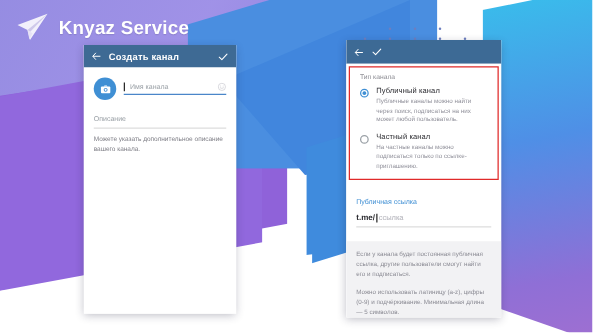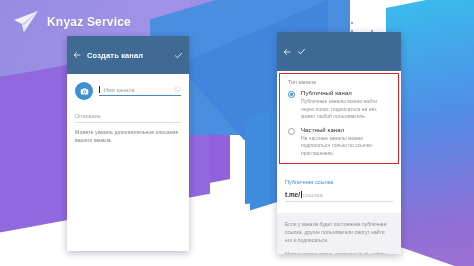--- a/index.html
+++ b/index.html
@@ -59,39 +59,39 @@
     left:-10px;top:198px;width:260px;height:90px;background:#ffffff;
     clip-path:polygon(0 40%, 100% 6%, 100% 100%, 0 100%);
   }
 
   
   .brand{
     position:absolute;left:12px;top:10px;display:flex;align-items:center;gap:7px;z-index:20;
   }
   .brand-logo{width:28px;height:24px;display:block;}
   .brand-name{
-    color:#ffffff;font-size:12px;font-weight:bold;letter-spacing:.2px;
+    color:#ffffff;font-size:15px;font-weight:bold;letter-spacing:.2px;
     text-shadow:0 1px 1px rgba(0,0,0,.12);white-space:nowrap;
   }
 
   
   .dots{position:absolute;z-index:14;}
   .dot{position:absolute;width:2px;height:2px;background:#6d7fc0;border-radius:50%;}
 
   
   .phone{
     position:absolute;background:#ffffff;z-index:16;
     box-shadow:0 2px 7px rgba(30,30,60,.30);overflow:hidden;
   }
   .phone-left{left:67px;top:36px;width:122px;height:215px;}
   .phone-right{left:277px;top:32px;width:124px;height:222px;}
 
   .appbar{
     height:18px;background:#3e6a94;display:flex;align-items:center;
-    padding:10px 6px;gap:6px;color:#fff;
+    padding:0 6px;gap:6px;color:#fff;
   }
   .phone-right .appbar{background:#3d6a95;height:19px;}
   .appbar-title{
     font-size:7.5px;font-weight:bold;flex:1;letter-spacing:.15px;white-space:nowrap;
   }
   .ic{display:block;}
 
   .screen{background:#fff;height:calc(100% - 18px);position:relative;}
   .phone-right .screen{height:calc(100% - 19px);}
 

